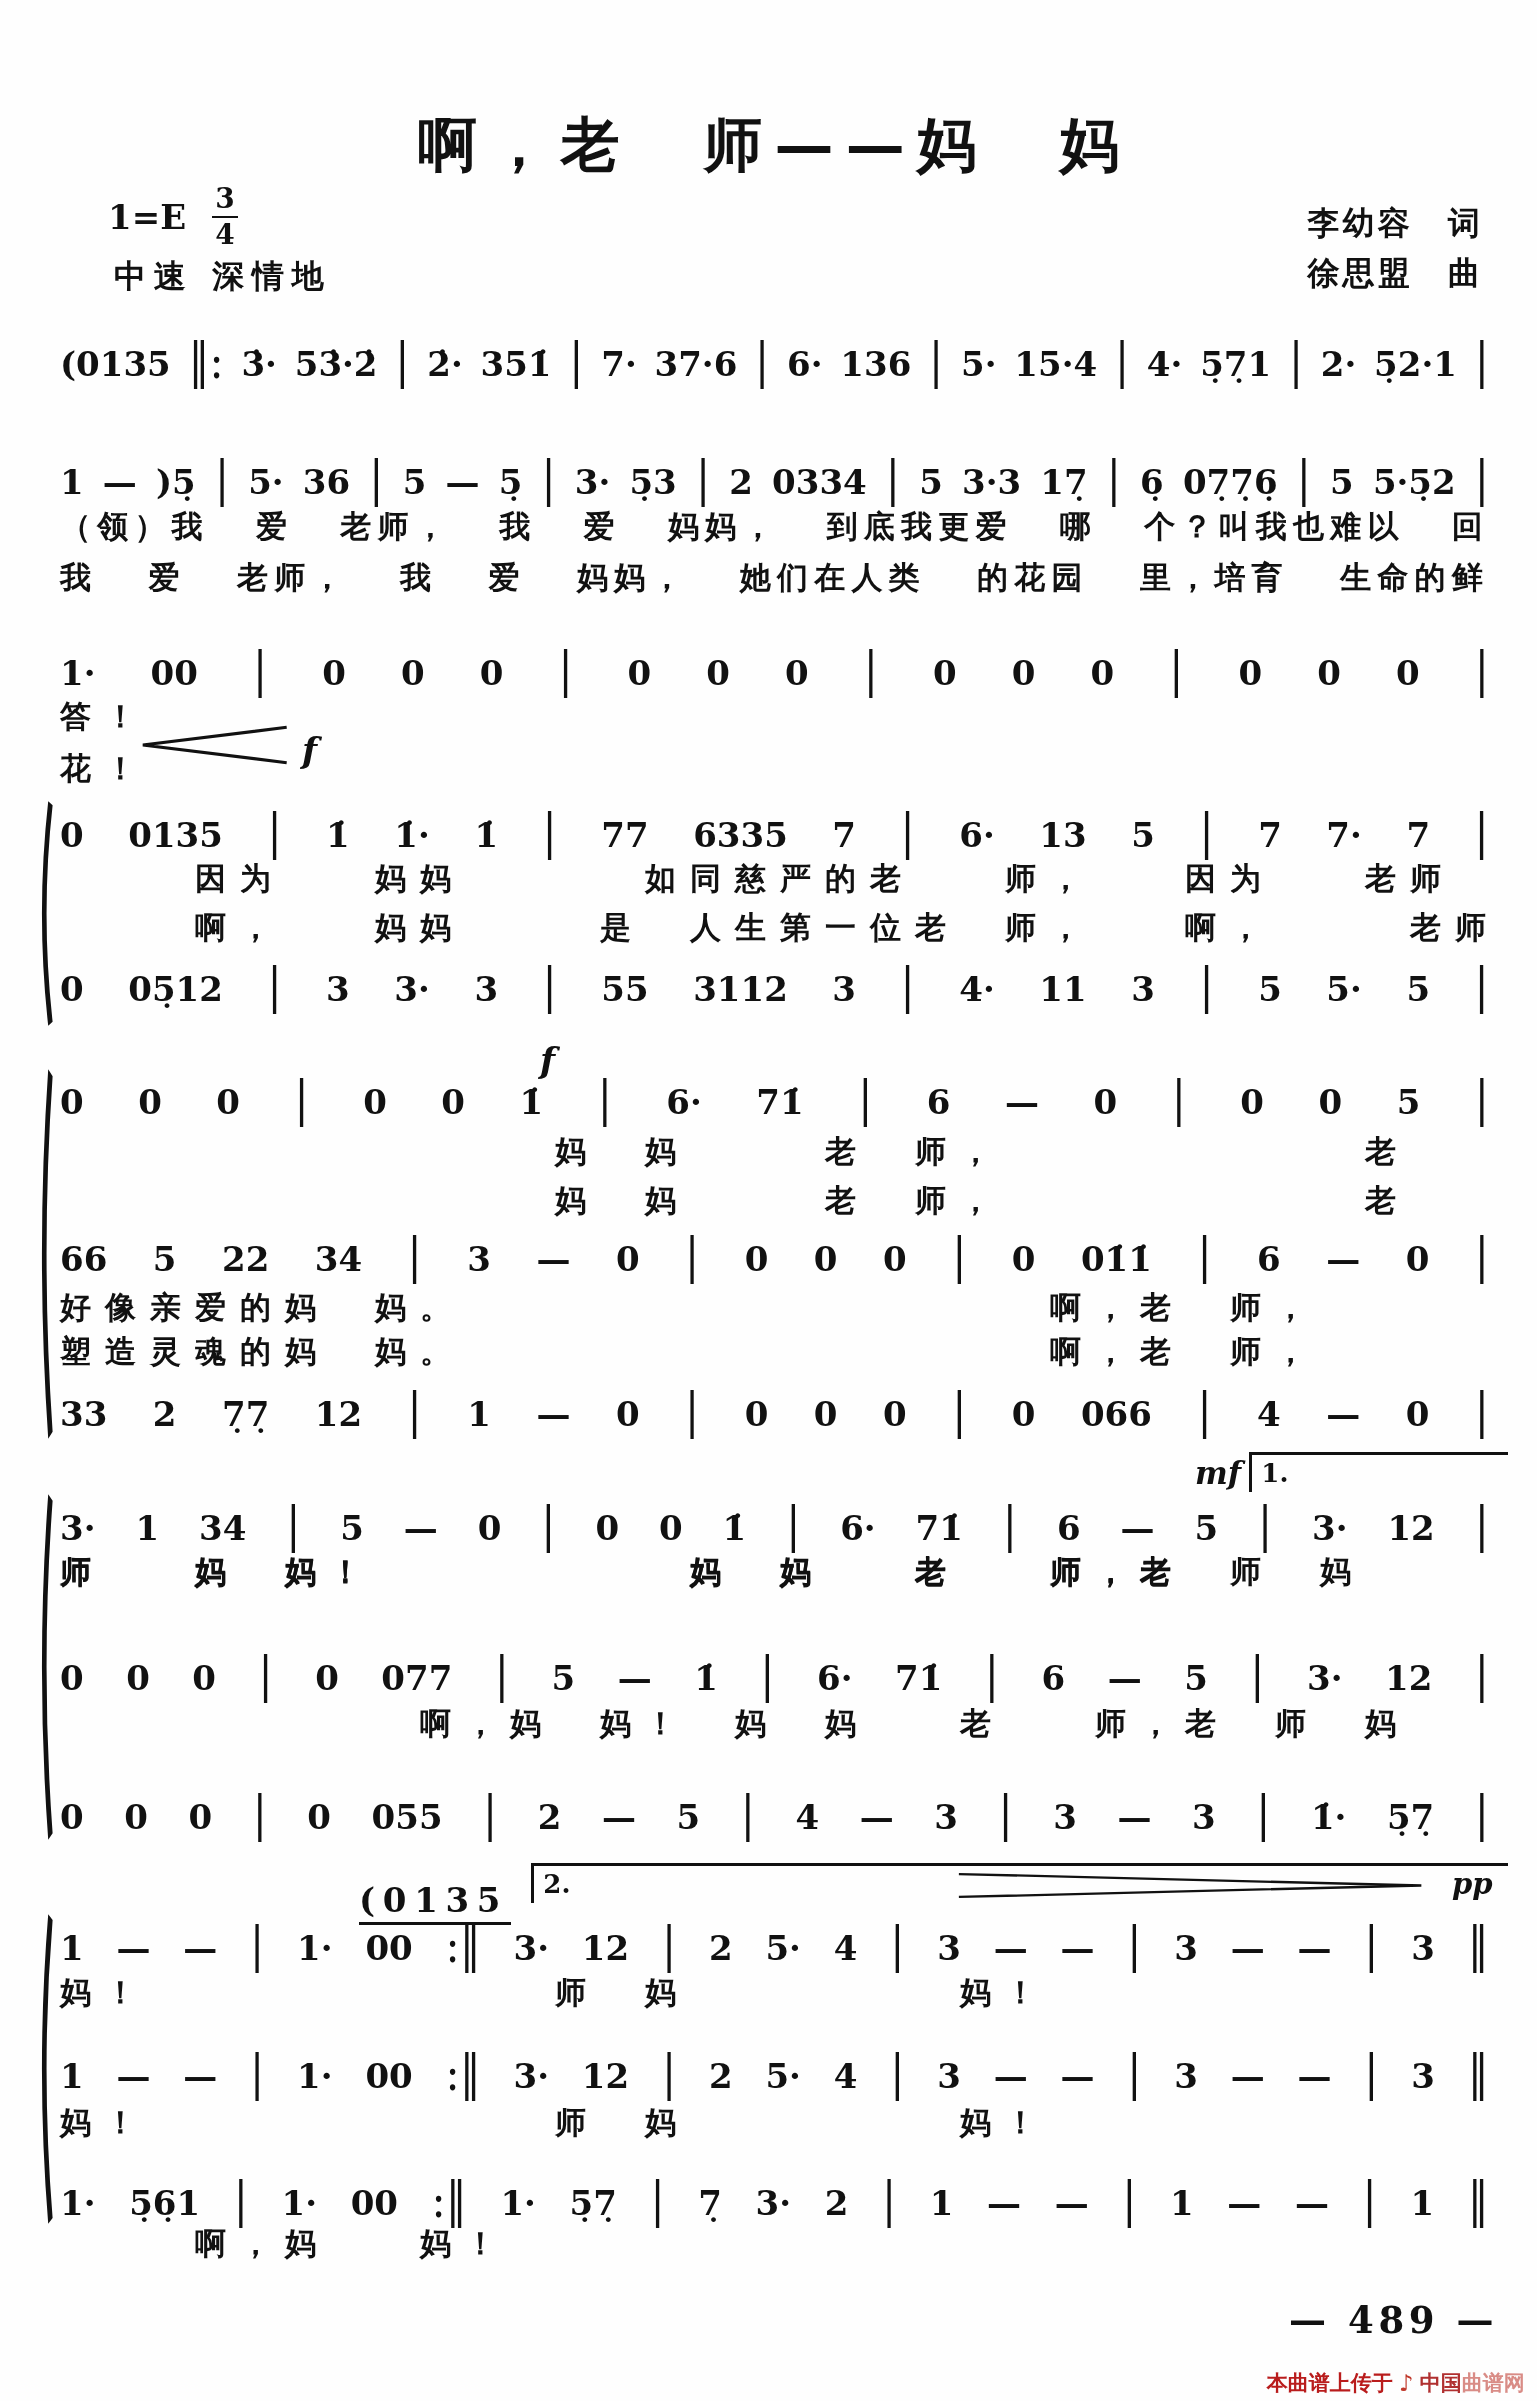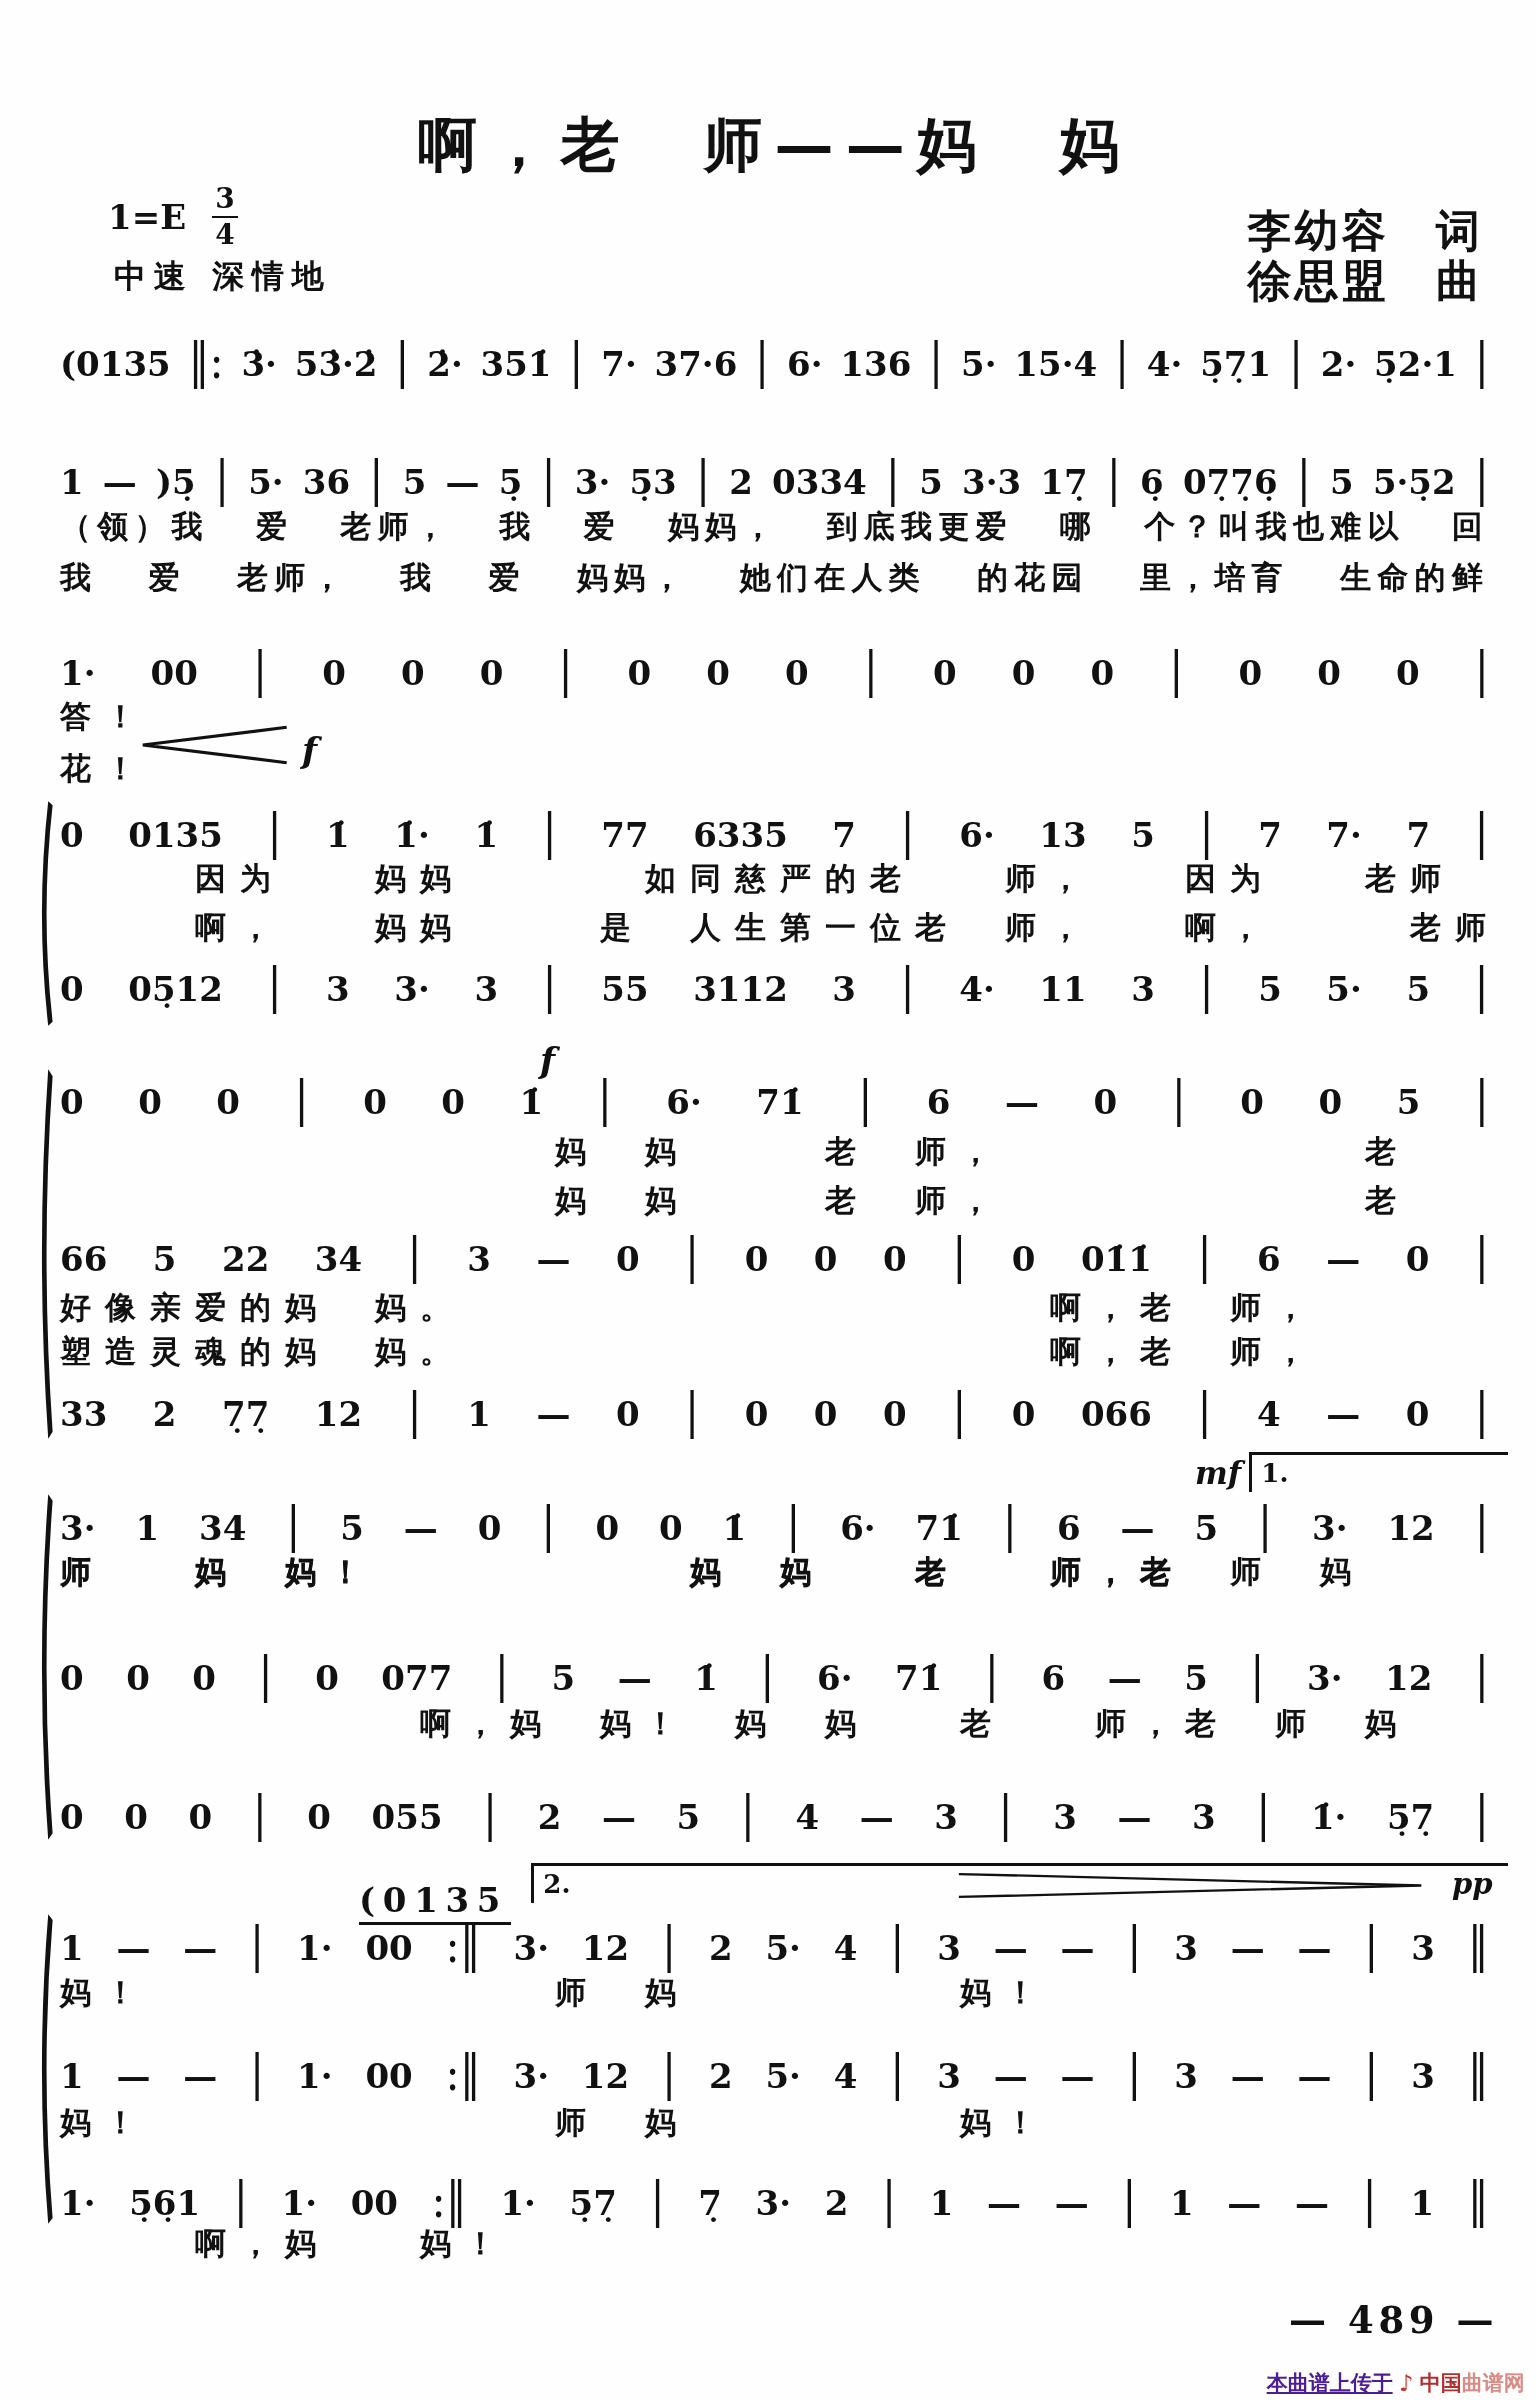--- a/index.html
+++ b/index.html
@@ -6,21 +6,21 @@
   .page{position:relative;width:1537px;height:2401px;background:#fefefe;color:#111;
         font-family:"DejaVu Sans",sans-serif;overflow:hidden;}
   .title{position:absolute;left:0;right:0;top:106px;text-align:center;margin:0;
          font-family:"DejaVu Serif",serif;font-size:59px;font-weight:800;letter-spacing:12.3px;padding-left:12px;}
   .keyrow{position:absolute;left:108px;top:184px;font-family:"DejaVu Serif",serif;
           font-size:34px;font-weight:600;display:flex;align-items:center;}
   .frac{display:inline-flex;flex-direction:column;align-items:center;margin-left:26px;
         font-size:28px;font-weight:700;line-height:1.05;}
   .fracbar{width:26px;border-top:2.3px solid #111;margin:2.3px 0;}
   .tempo{position:absolute;left:114px;top:255px;font-size:32px;font-weight:600;letter-spacing:7.7px;}
-  .credit{position:absolute;right:54px;font-size:44px;font-weight:600;letter-spacing:3.1px;text-align:right;}
+  .credit{position:absolute;right:54px;font-size:32px;font-weight:600;letter-spacing:3.1px;text-align:right;}
   .notes{position:absolute;left:60px;right:48px;display:flex;justify-content:space-between;
          align-items:baseline;font-family:"DejaVu Serif",serif;font-weight:700;font-size:34px;
          white-space:pre;line-height:1.25;}
   .notes .tk{display:inline-block;}
   .notes .bar{font-weight:400;font-size:42px;transform:scaleY(1.15);}
   .lyrics{position:absolute;left:60px;right:48px;font-size:31px;font-weight:600;
           letter-spacing:14px;white-space:pre;line-height:1.2;}
   .lyrics.row{display:flex;justify-content:space-between;letter-spacing:6.2px;}
   .dyn{position:absolute;font-family:"DejaVu Serif",serif;font-style:italic;
        font-weight:700;font-size:35px;}
@@ -28,21 +28,21 @@
   .volta .vlabel{display:inline-block;font-family:"DejaVu Serif",serif;font-size:26px;
                  font-weight:600;padding:3.1px 0 0 9.3px;}
   .brace{position:absolute;left:35px;width:18.5px;}
   .hairpin{position:absolute;}
   .pickup{position:absolute;font-family:"DejaVu Serif",serif;font-weight:700;font-size:34px;
           letter-spacing:7.7px;border-bottom:3.1px solid #111;padding:0 3.1px 1.5px 0;}
   .pagenum{position:absolute;left:1258px;top:2298px;font-family:"DejaVu Serif",serif;
            font-size:37px;font-weight:700;letter-spacing:4.6px;margin-left:31px;}
   .watermark{position:absolute;right:12.3px;top:2369px;font-size:21px;font-weight:600;
              display:flex;align-items:center;gap:6.2px;}
-  .wm-text{color:#4c1d95;text-decoration:underline;}
+  .wm-text{color:#b91c1c;}
   .wm-logo{color:#c0392b;font-weight:800;font-size:23px;}
   .wm-site-a{color:#b03030;font-weight:800;}
   .wm-site-b{color:#d98c86;font-weight:800;}
 </style>
 </head>
 <body>
 
 <div class="page">
 
   <h1 class="title">啊，老　师——妈　妈</h1>

